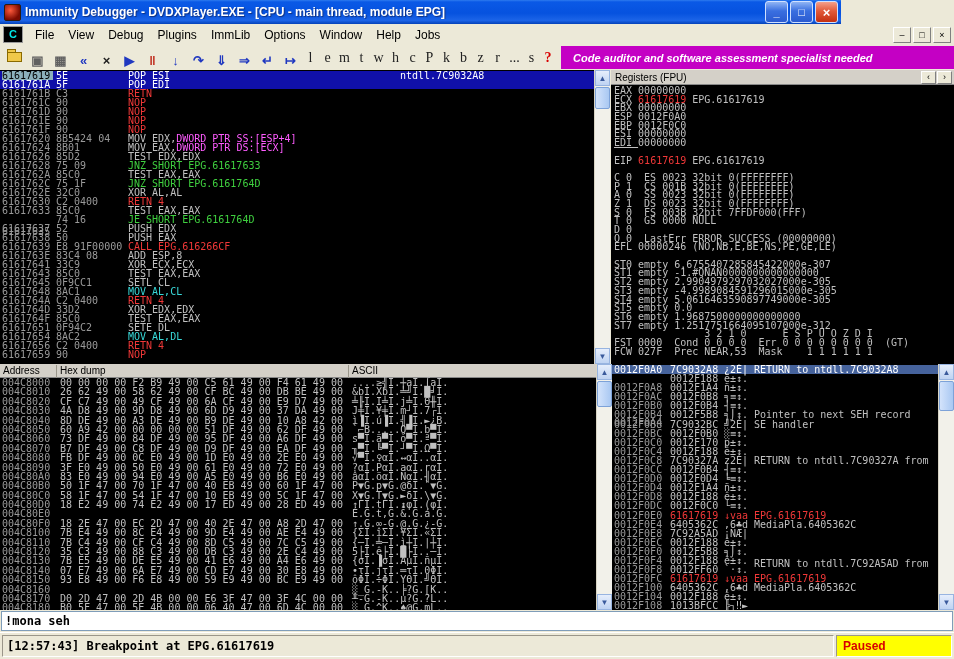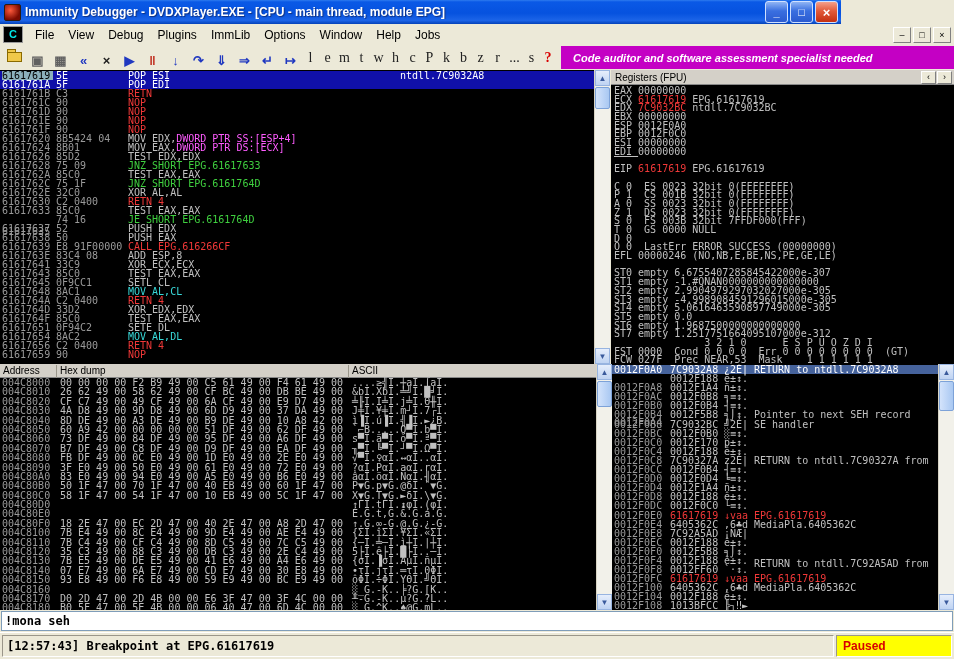--- a/index.html
+++ b/index.html
@@ -176,21 +176,20 @@
     <div class="reg-header">
       <span>Registers (FPU)</span>
       <span class="reg-nav">
         <span>‹</span>
         <span>›</span>
       </span>
     </div>
     <div id="reg-lines">
         <div class="rline"><span style="color: rgb(192, 192, 192);">EAX </span><span style="color: rgb(192, 192, 192);">00000000</span></div>
         <div class="rline"><span style="color: rgb(192, 192, 192);">ECX </span><span style="color: rgb(240, 56, 56);">61617619</span><span style="color: rgb(192, 192, 192);"> EPG.61617619</span></div>
-        <div class="rline"><span style="color: rgb(192, 192, 192);">EDX </span><span style="color: rgb(240, 56, 56);">7C9032BC</span><span style="color: rgb(192, 192, 192);"> ntdll.7C9032BC</span></div>
         <div class="rline"><span style="color: rgb(192, 192, 192);">EBX </span><span style="color: rgb(192, 192, 192);">00000000</span></div>
         <div class="rline"><span style="color: rgb(192, 192, 192);">ESP </span><span style="color: rgb(192, 192, 192);">0012F0A0</span></div>
         <div class="rline"><span style="color: rgb(192, 192, 192);">EBP </span><span style="color: rgb(192, 192, 192);">0012F0C0</span></div>
         <div class="rline"><span style="color: rgb(192, 192, 192);">ESI </span><span style="color: rgb(192, 192, 192);">00000000</span></div>
         <div class="rline"><span style="color: rgb(192, 192, 192); text-decoration: underline;">EDI </span><span style="color: rgb(192, 192, 192);">00000000</span></div>
         <div class="rline">&nbsp;</div>
         <div class="rline"><span style="color: rgb(192, 192, 192);">EIP </span><span style="color: rgb(240, 56, 56);">61617619</span><span style="color: rgb(192, 192, 192);"> EPG.61617619</span></div>
         <div class="rline">&nbsp;</div>
         <div class="rline"><span style="color: rgb(192, 192, 192);">C 0  ES 0023 32bit 0(FFFFFFFF)</span></div>
         <div class="rline"><span style="color: rgb(192, 192, 192);">P 1  CS 001B 32bit 0(FFFFFFFF)</span></div>
@@ -231,21 +230,21 @@
         <div class="mrow"><span class="m-a" style="color: rgb(154, 154, 154);">004C8030</span><span class="m-h" style="color: rgb(192, 192, 192);">4A D8 49 00 9D D8 49 00 6D D9 49 00 37 DA 49 00</span><span class="m-s" style="color: rgb(192, 192, 192);">J╪I.¥╪I.m┘I.7┌I.</span></div>
         <div class="mrow"><span class="m-a" style="color: rgb(154, 154, 154);">004C8040</span><span class="m-h" style="color: rgb(192, 192, 192);">8D DE 49 00 A3 DE 49 00 B9 DE 49 00 10 A8 42 00</span><span class="m-s" style="color: rgb(192, 192, 192);">ì▐I.ú▐I.╣▐I.►¿B.</span></div>
         <div class="mrow"><span class="m-a" style="color: rgb(154, 154, 154);">004C8050</span><span class="m-h" style="color: rgb(192, 192, 192);">60 A9 42 00 00 00 00 00 51 DF 49 00 62 DF 49 00</span><span class="m-s" style="color: rgb(192, 192, 192);">`⌐B.....Q▀I.b▀I.</span></div>
         <div class="mrow"><span class="m-a" style="color: rgb(154, 154, 154);">004C8060</span><span class="m-h" style="color: rgb(192, 192, 192);">73 DF 49 00 84 DF 49 00 95 DF 49 00 A6 DF 49 00</span><span class="m-s" style="color: rgb(192, 192, 192);">s▀I.ä▀I.ò▀I.ª▀I.</span></div>
         <div class="mrow"><span class="m-a" style="color: rgb(154, 154, 154);">004C8070</span><span class="m-h" style="color: rgb(192, 192, 192);">B7 DF 49 00 C8 DF 49 00 D9 DF 49 00 EA DF 49 00</span><span class="m-s" style="color: rgb(192, 192, 192);">╖▀I.╚▀I.┘▀I.Ω▀I.</span></div>
         <div class="mrow"><span class="m-a" style="color: rgb(154, 154, 154);">004C8080</span><span class="m-h" style="color: rgb(192, 192, 192);">FB DF 49 00 0C E0 49 00 1D E0 49 00 2E E0 49 00</span><span class="m-s" style="color: rgb(192, 192, 192);">√▀I.♀αI.↔αI..αI.</span></div>
         <div class="mrow"><span class="m-a" style="color: rgb(154, 154, 154);">004C8090</span><span class="m-h" style="color: rgb(192, 192, 192);">3F E0 49 00 50 E0 49 00 61 E0 49 00 72 E0 49 00</span><span class="m-s" style="color: rgb(192, 192, 192);">?αI.PαI.aαI.rαI.</span></div>
         <div class="mrow"><span class="m-a" style="color: rgb(154, 154, 154);">004C80A0</span><span class="m-h" style="color: rgb(192, 192, 192);">83 E0 49 00 94 E0 49 00 A5 E0 49 00 B6 E0 49 00</span><span class="m-s" style="color: rgb(192, 192, 192);">âαI.öαI.ÑαI.╢αI.</span></div>
         <div class="mrow"><span class="m-a" style="color: rgb(154, 154, 154);">004C80B0</span><span class="m-h" style="color: rgb(192, 192, 192);">50 1F 47 00 70 1F 47 00 40 EB 49 00 60 1F 47 00</span><span class="m-s" style="color: rgb(192, 192, 192);">P▼G.p▼G.@δI.`▼G.</span></div>
         <div class="mrow"><span class="m-a" style="color: rgb(154, 154, 154);">004C80C0</span><span class="m-h" style="color: rgb(192, 192, 192);">58 1F 47 00 54 1F 47 00 10 EB 49 00 5C 1F 47 00</span><span class="m-s" style="color: rgb(192, 192, 192);">X▼G.T▼G.►δI.\▼G.</span></div>
-        <div class="mrow"><span class="m-a" style="color: rgb(154, 154, 154);">004C80D0</span><span class="m-s" style="color: rgb(192, 192, 192);">↑ΓI.tΓI.↨φI.(φI.</span></div>
+        <div class="mrow"><span class="m-a" style="color: rgb(154, 154, 154);">004C80D0</span><span class="m-h" style="color: rgb(192, 192, 192);">18 E2 49 00 74 E2 49 00 17 ED 49 00 28 ED 49 00</span><span class="m-s" style="color: rgb(192, 192, 192);">↑ΓI.tΓI.↨φI.(φI.</span></div>
         <div class="mrow"><span class="m-a" style="color: rgb(154, 154, 154);">004C80E0</span><span class="m-s" style="color: rgb(192, 192, 192);">É.G.t,G.&amp;.G.á.G.</span></div>
         <div class="mrow"><span class="m-a" style="color: rgb(154, 154, 154);">004C80F0</span><span class="m-h" style="color: rgb(192, 192, 192);">18 2E 47 00 EC 2D 47 00 40 2E 47 00 A8 2D 47 00</span><span class="m-s" style="color: rgb(192, 192, 192);">↑.G.∞-G.@.G.¿-G.</span></div>
         <div class="mrow"><span class="m-a" style="color: rgb(154, 154, 154);">004C8100</span><span class="m-h" style="color: rgb(192, 192, 192);">7B E4 49 00 8C E4 49 00 9D E4 49 00 AE E4 49 00</span><span class="m-s" style="color: rgb(192, 192, 192);">{ΣI.îΣI.¥ΣI.«ΣI.</span></div>
         <div class="mrow"><span class="m-a" style="color: rgb(154, 154, 154);">004C8110</span><span class="m-h" style="color: rgb(192, 192, 192);">7B C4 49 00 CF C4 49 00 8D C5 49 00 7C C5 49 00</span><span class="m-s" style="color: rgb(192, 192, 192);">{─I.╧─I.ì┼I.|┼I.</span></div>
         <div class="mrow"><span class="m-a" style="color: rgb(154, 154, 154);">004C8120</span><span class="m-h" style="color: rgb(192, 192, 192);">35 C3 49 00 88 C3 49 00 DB C3 49 00 2E C4 49 00</span><span class="m-s" style="color: rgb(192, 192, 192);">5├I.ê├I.█├I..─I.</span></div>
         <div class="mrow"><span class="m-a" style="color: rgb(154, 154, 154);">004C8130</span><span class="m-h" style="color: rgb(192, 192, 192);">7B E5 49 00 DE E5 49 00 41 E6 49 00 A4 E6 49 00</span><span class="m-s" style="color: rgb(192, 192, 192);">{σI.▐σI.AµI.ñµI.</span></div>
         <div class="mrow"><span class="m-a" style="color: rgb(154, 154, 154);">004C8140</span><span class="m-h" style="color: rgb(192, 192, 192);">07 E7 49 00 6A E7 49 00 CD E7 49 00 30 E8 49 00</span><span class="m-s" style="color: rgb(192, 192, 192);">•τI.jτI.═τI.0ΦI.</span></div>
         <div class="mrow"><span class="m-a" style="color: rgb(154, 154, 154);">004C8150</span><span class="m-h" style="color: rgb(192, 192, 192);">93 E8 49 00 F6 E8 49 00 59 E9 49 00 BC E9 49 00</span><span class="m-s" style="color: rgb(192, 192, 192);">ôΦI.÷ΦI.YΘI.╝ΘI.</span></div>
         <div class="mrow"><span class="m-a" style="color: rgb(154, 154, 154);">004C8160</span><span class="m-s" style="color: rgb(192, 192, 192);">░_G.-K..╞?G.[K..</span></div>
         <div class="mrow"><span class="m-a" style="color: rgb(154, 154, 154);">004C8170</span><span class="m-h" style="color: rgb(192, 192, 192);">D0 2D 47 00 2D 4B 00 00 E6 3F 47 00 3F 4C 00 00</span><span class="m-s" style="color: rgb(192, 192, 192);">╨-G.-K..µ?G.?L..</span></div>

